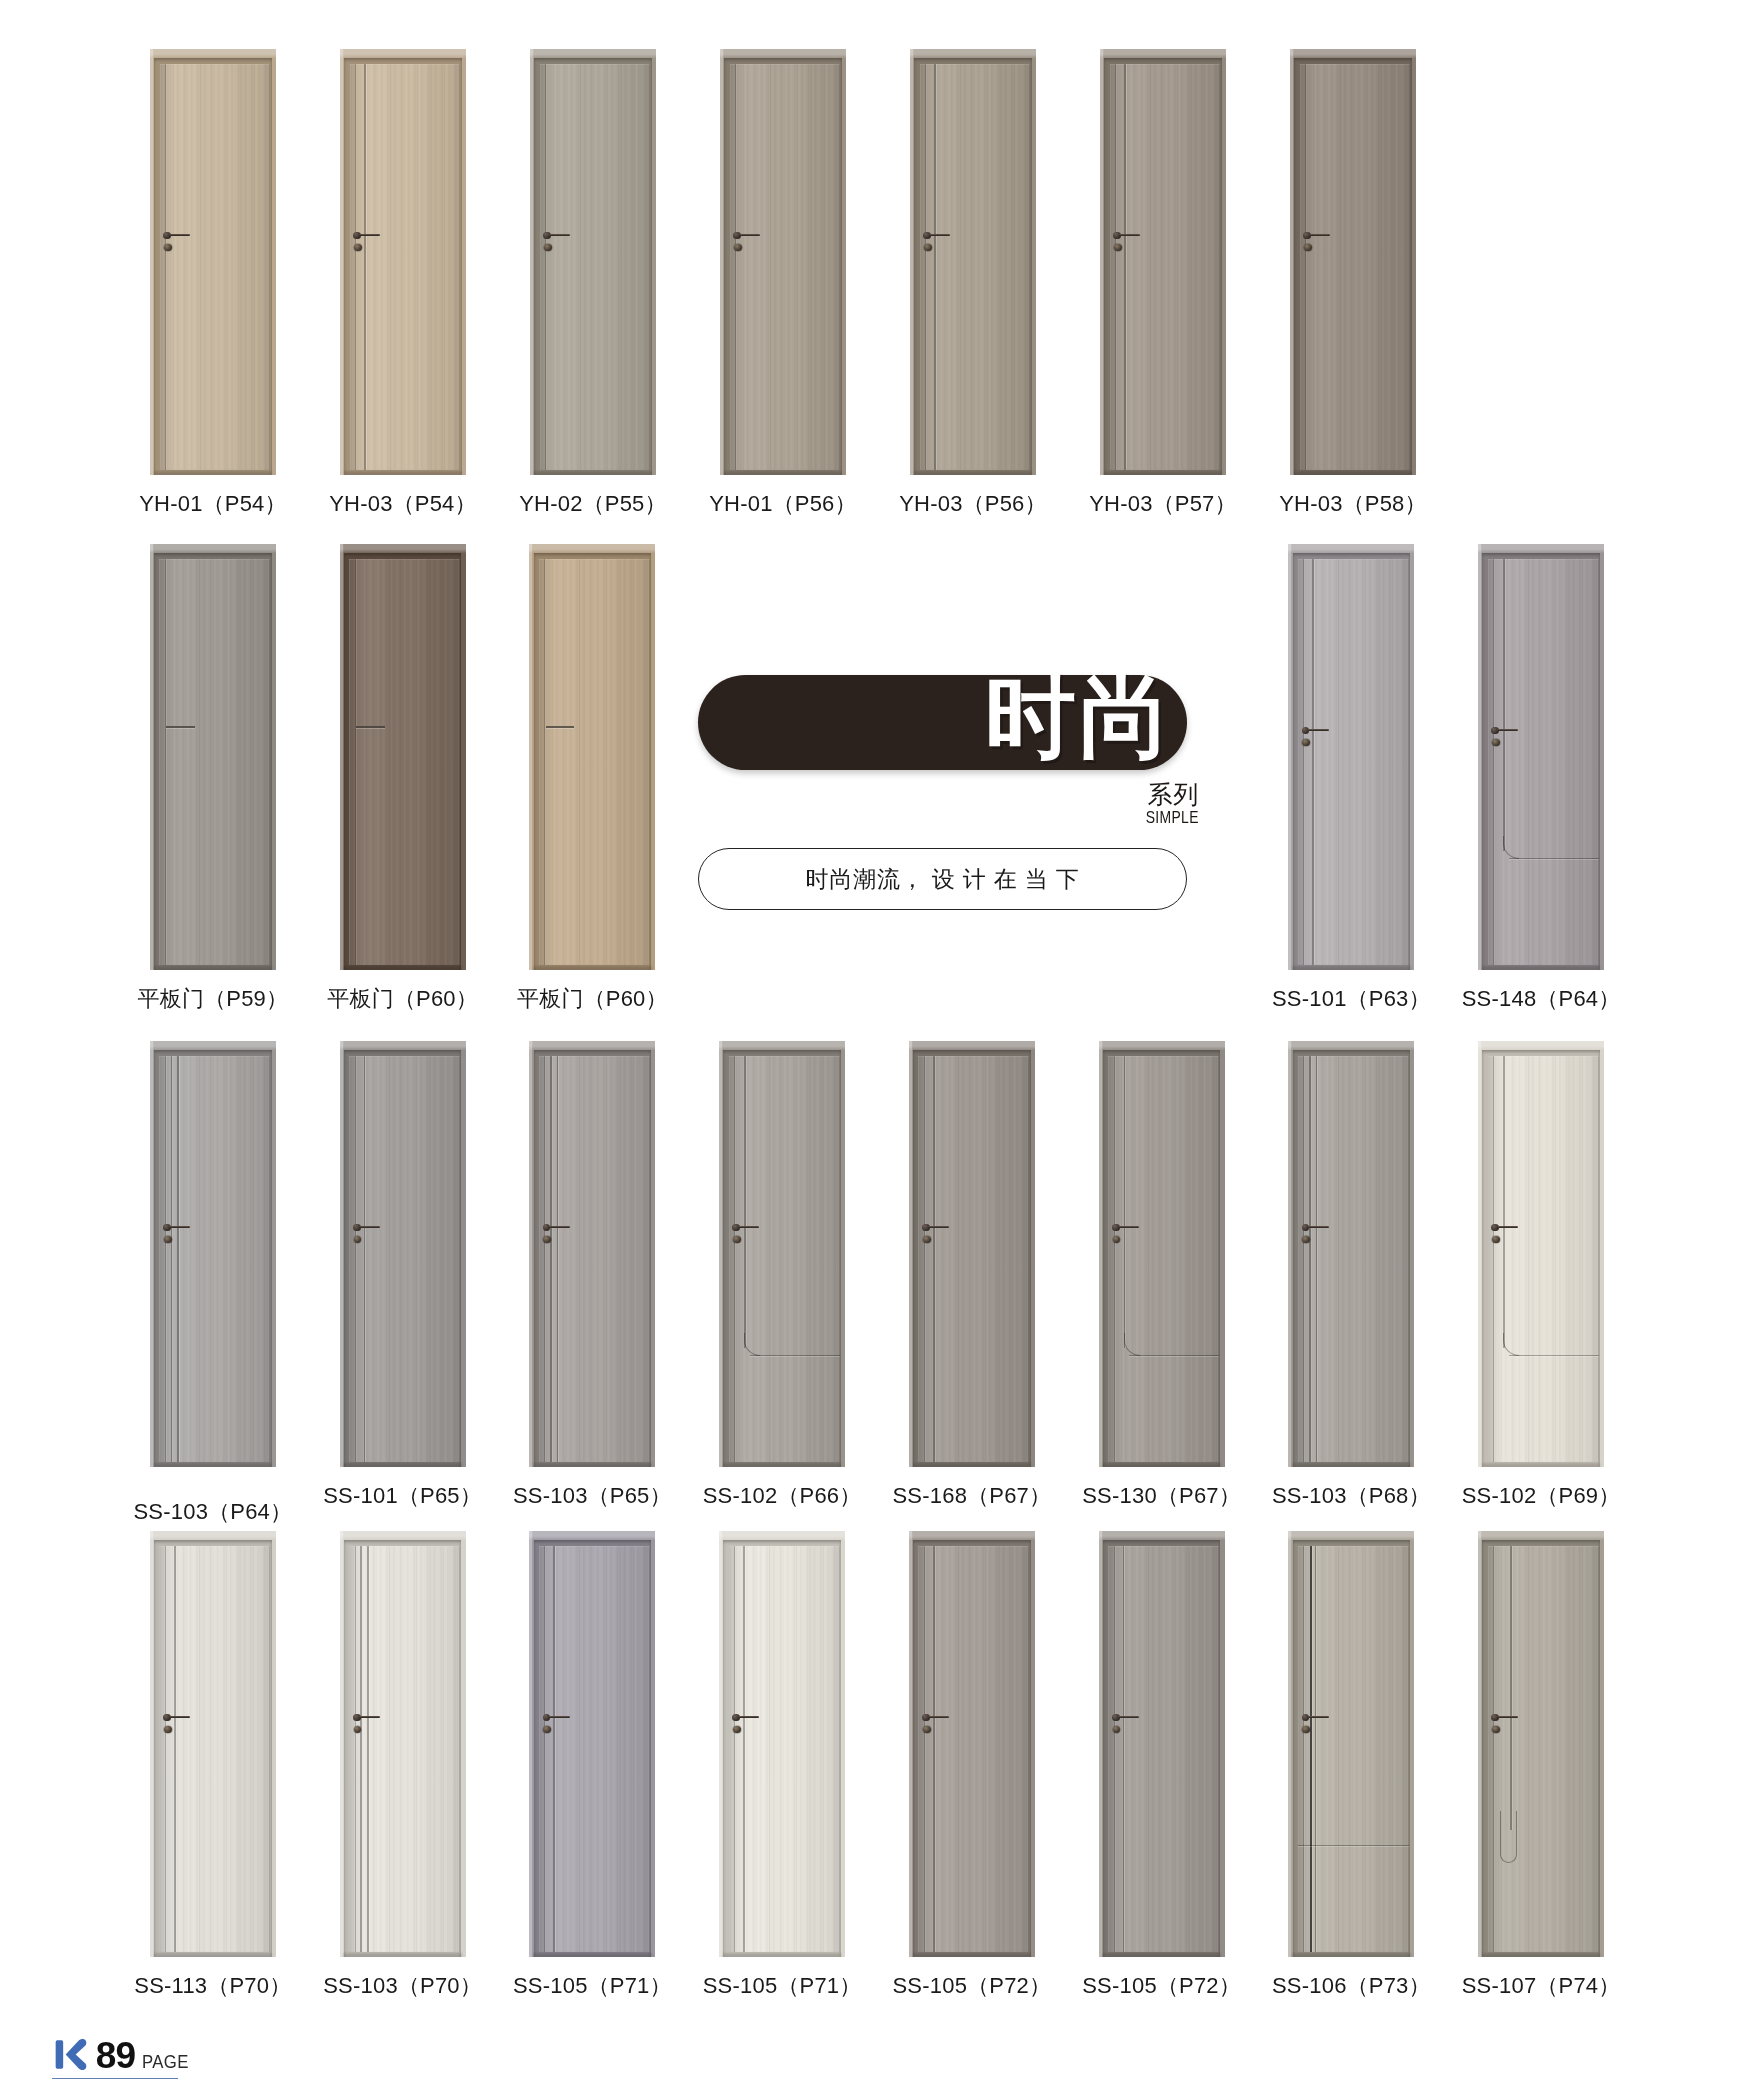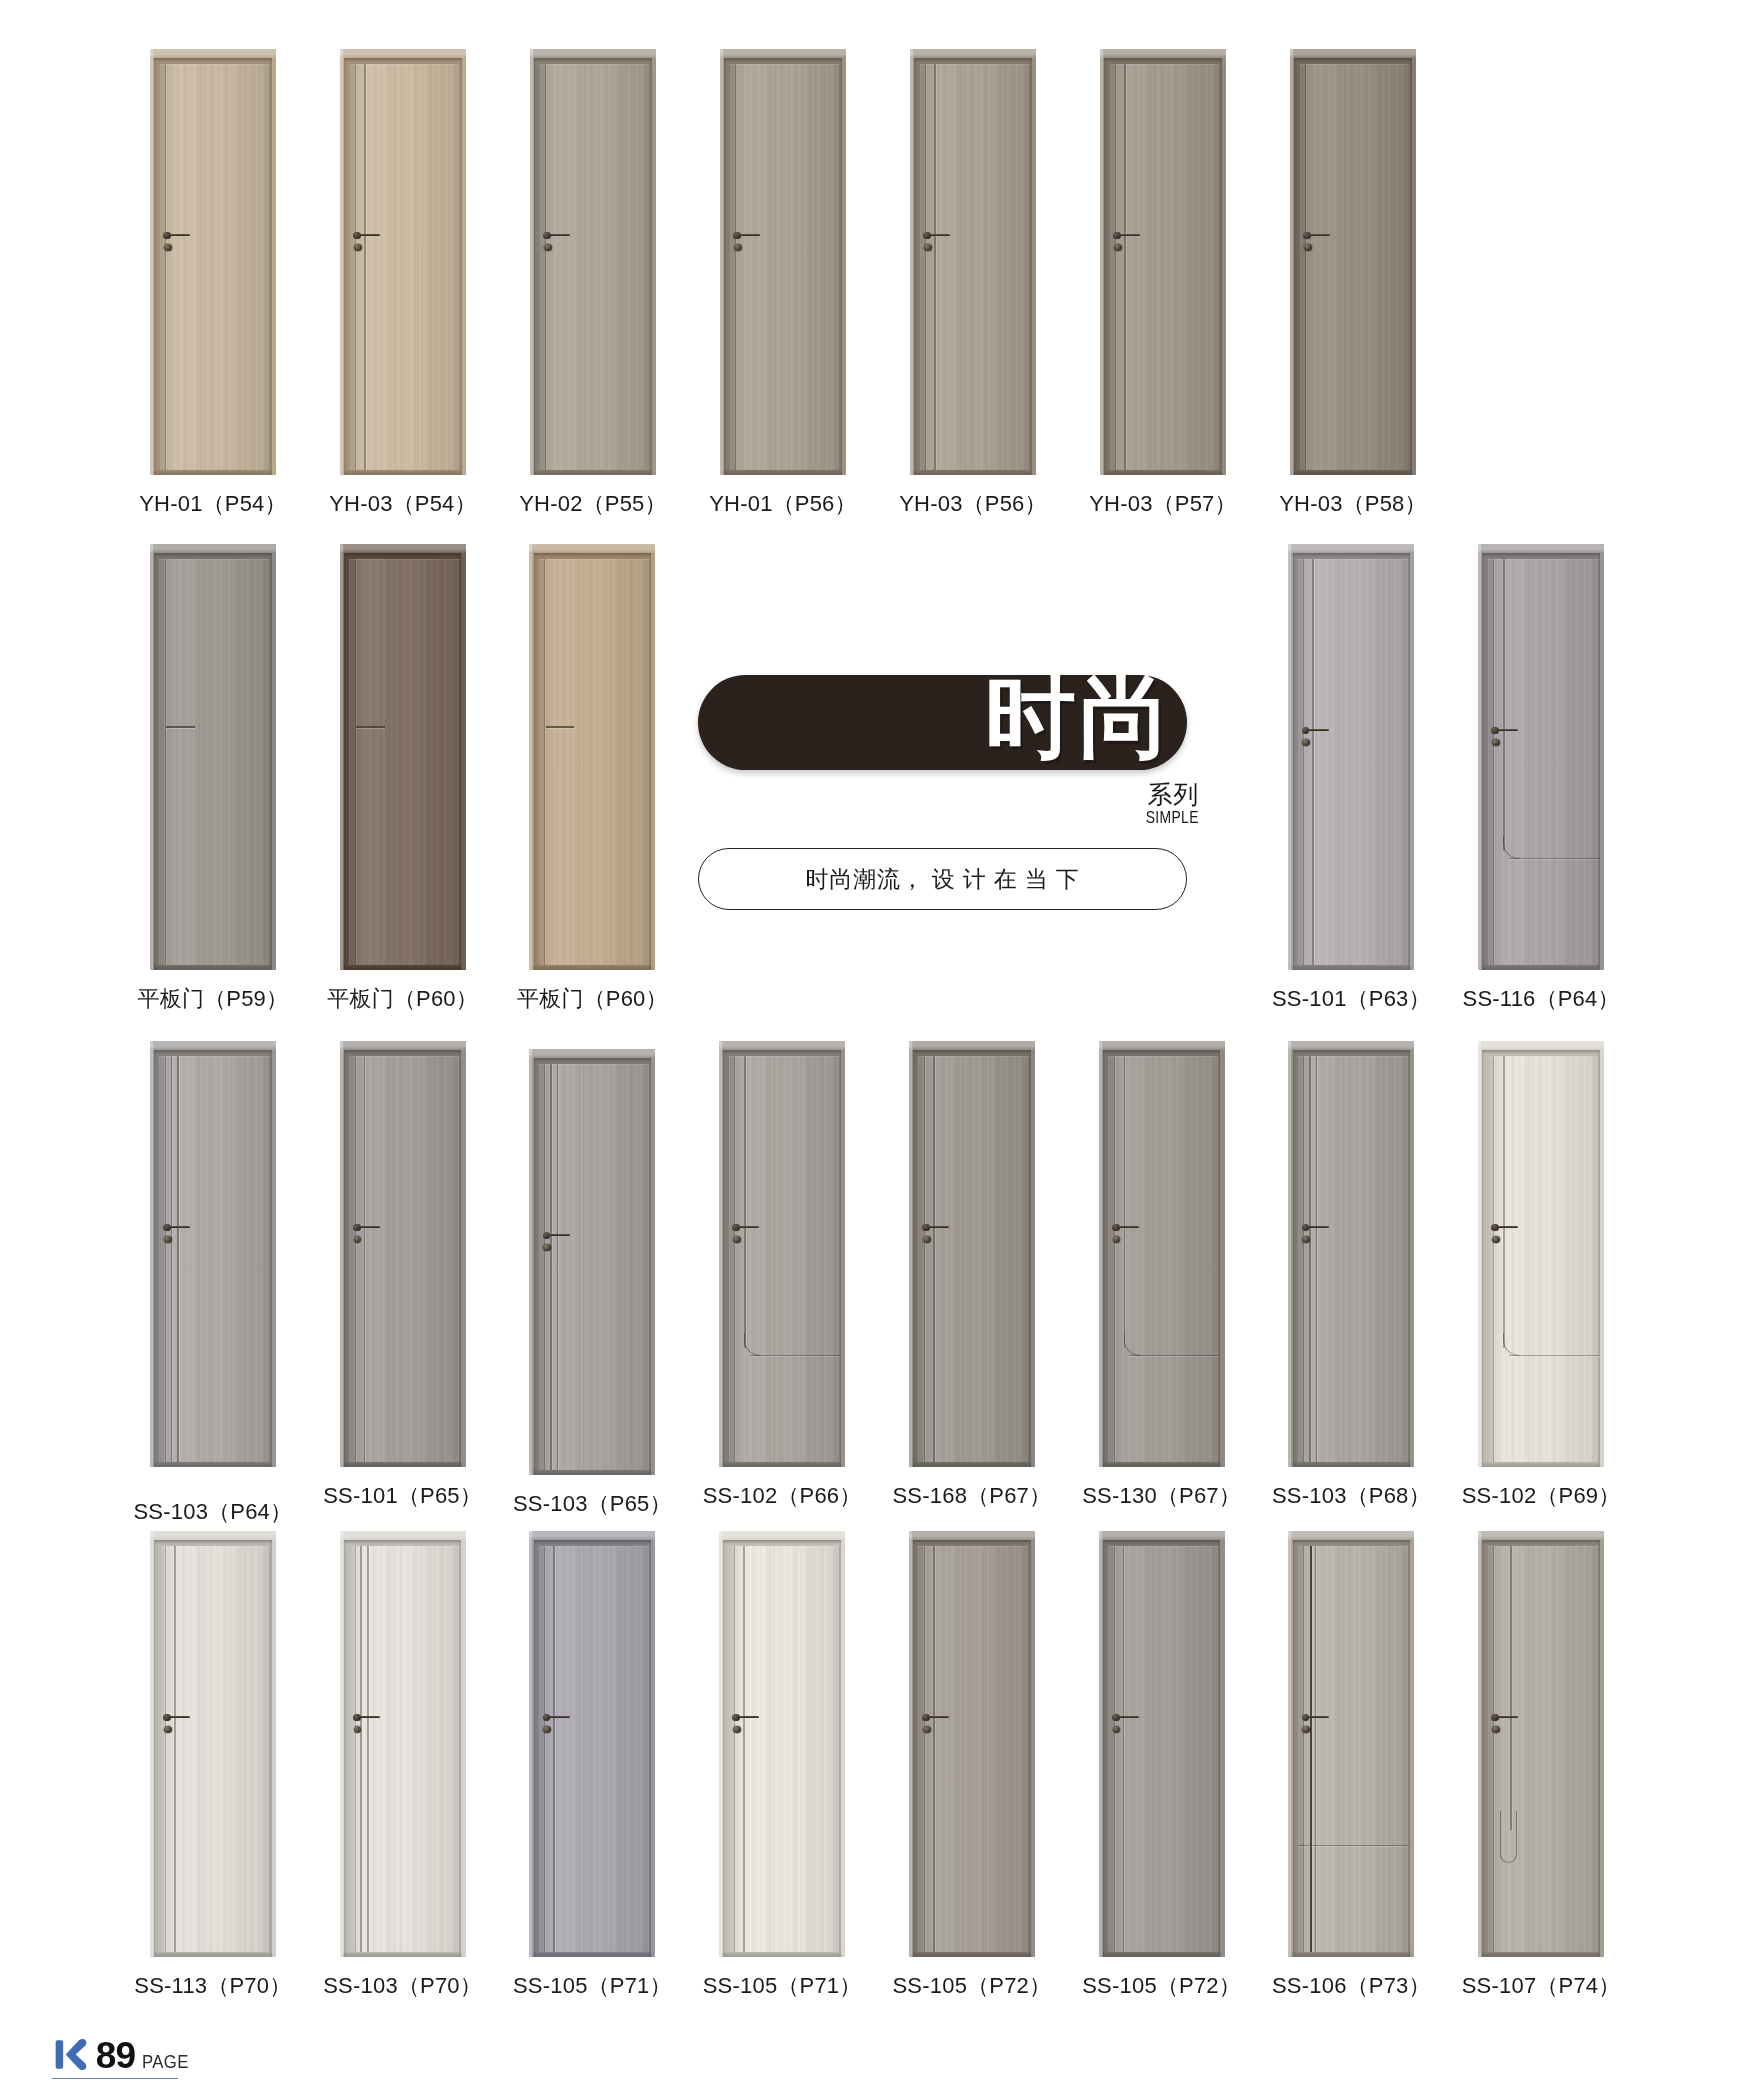--- a/index.html
+++ b/index.html
@@ -556,21 +556,21 @@
               <div class="gh" style="left: 19%; right: 0px; bottom: 26%;"></div>
             </div>
             <div class="handle" style="left: 13.3px; top: 181px;">
               <div class="rose"></div>
               <div class="lever"></div>
               <div class="keyhole"></div>
             </div>
             <div class="door-foot"></div>
           </div>
         </div>
-        <div class="caption">SS-116（P64）</div>
+        <div class="caption">SS-148（P64）</div>
       </div>
     </div>
   <div class="row" id="row-3" style="top:1041px;">
       <div class="cell" style="width: 190px; gap: 16px;">
         <div class="door-wrap">
           <div class="door" style="width: 126px; height: 426px; background: rgb(154, 151, 149);">
             <div class="jamb" style="background: rgb(132, 129, 127);"></div>
             <div class="leaf" style="background: rgb(169, 166, 164);">
               <div class="grain"></div>
               <div class="leaf-light"></div>
@@ -603,21 +603,21 @@
             <div class="handle" style="left: 13.3px; top: 181px;">
               <div class="rose"></div>
               <div class="lever"></div>
               <div class="keyhole"></div>
             </div>
             <div class="door-foot"></div>
           </div>
         </div>
         <div class="caption">SS-101（P65）</div>
       </div>
-      <div class="cell" style="width: 190px; justify-content: center;">
+      <div class="cell" style="width: 190px;">
         <div class="door-wrap">
           <div class="door" style="width: 126px; height: 426px; background: rgb(150, 145, 141);">
             <div class="jamb" style="background: rgb(128, 123, 119);"></div>
             <div class="leaf" style="background: rgb(165, 160, 156);">
               <div class="grain"></div>
               <div class="leaf-light"></div>
               <div class="leaf-edge"></div>
               <div class="stile" style="left: 5%;"></div>
               <div class="gv" style="left: 10%; top: 0px; bottom: 0px;"></div>
               <div class="gv" style="left: 16%; top: 0px; bottom: 0px;"></div>

